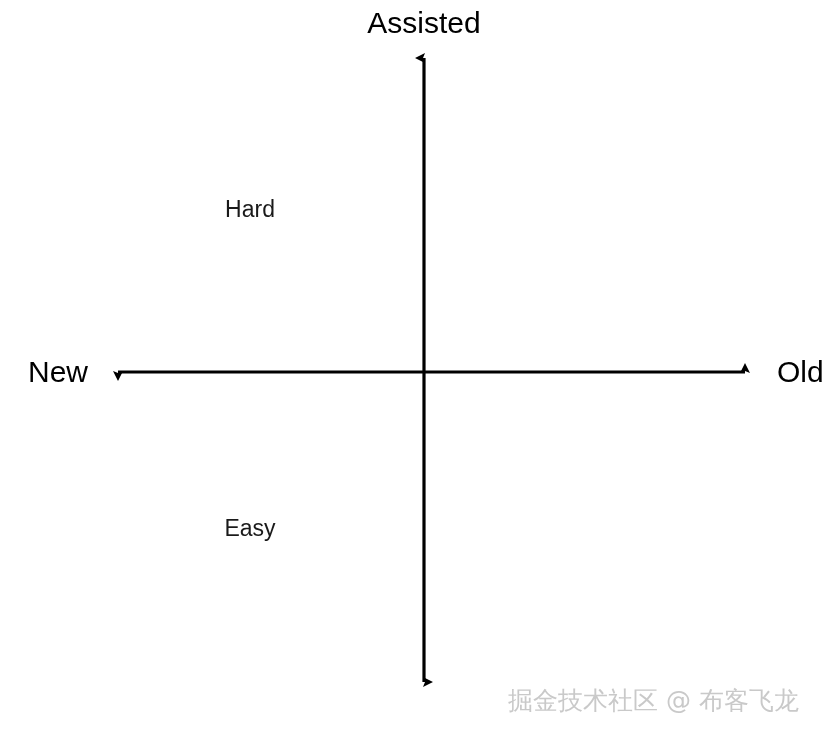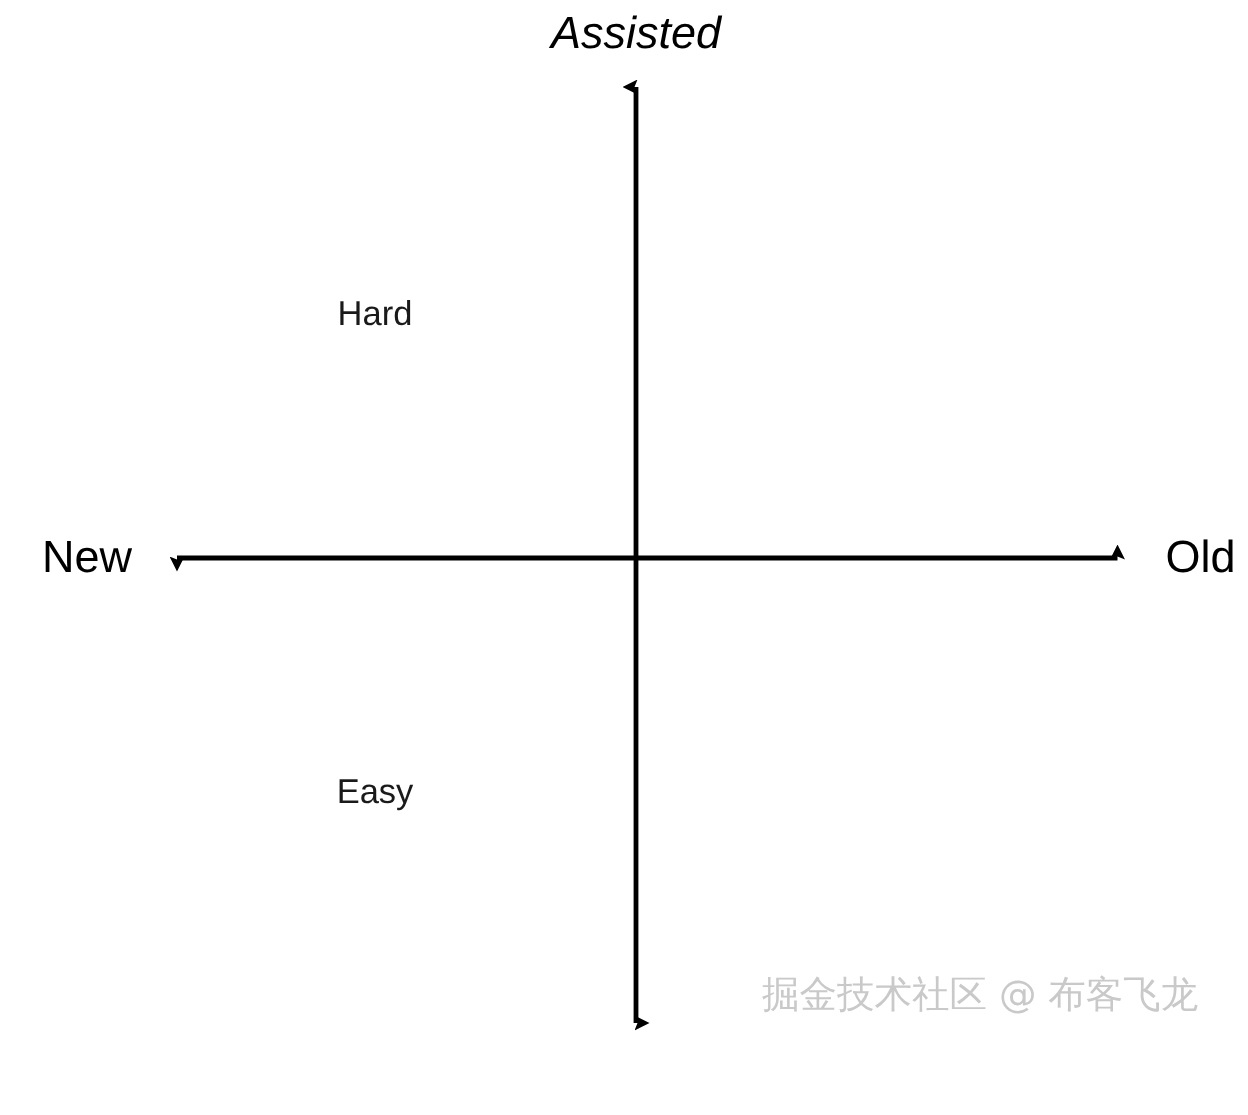--- a/index.html
+++ b/index.html
@@ -42,21 +42,20 @@
     font-weight: normal;
     line-height: 1;
     white-space: nowrap;
     transform: translate(-50%, -50%);
   }
   
   #label-top {
     left: 424px;
     top: 8px;
     transform: translateX(-50%);
-    font-style: italic;
   }
   #label-bottom {
     left: 424px;
     top: 703px;
     transform: translateX(-50%);
   }
   #label-left {
     left: 28px;
     top: 372px;
     transform: translateY(-50%);
@@ -68,21 +67,21 @@
   }
   
   #quad-tl { left: 250px; top: 209px; }
   #quad-tr { left: 592px; top: 209px; }
   #quad-bl { left: 250px; top: 512px; margin-top: 16px; }
   #quad-br { left: 592px; top: 532px; }
 
   #watermark {
     position: absolute;
     left: 508px;
-    top: 650px;
+    top: 688px;
     color: #c9c9c9;
     font-family: "DejaVu Sans", sans-serif;
     font-size: 25px;
     line-height: 1;
     white-space: nowrap;
     user-select: none;
   }
 </style>
 </head>
 <body>

